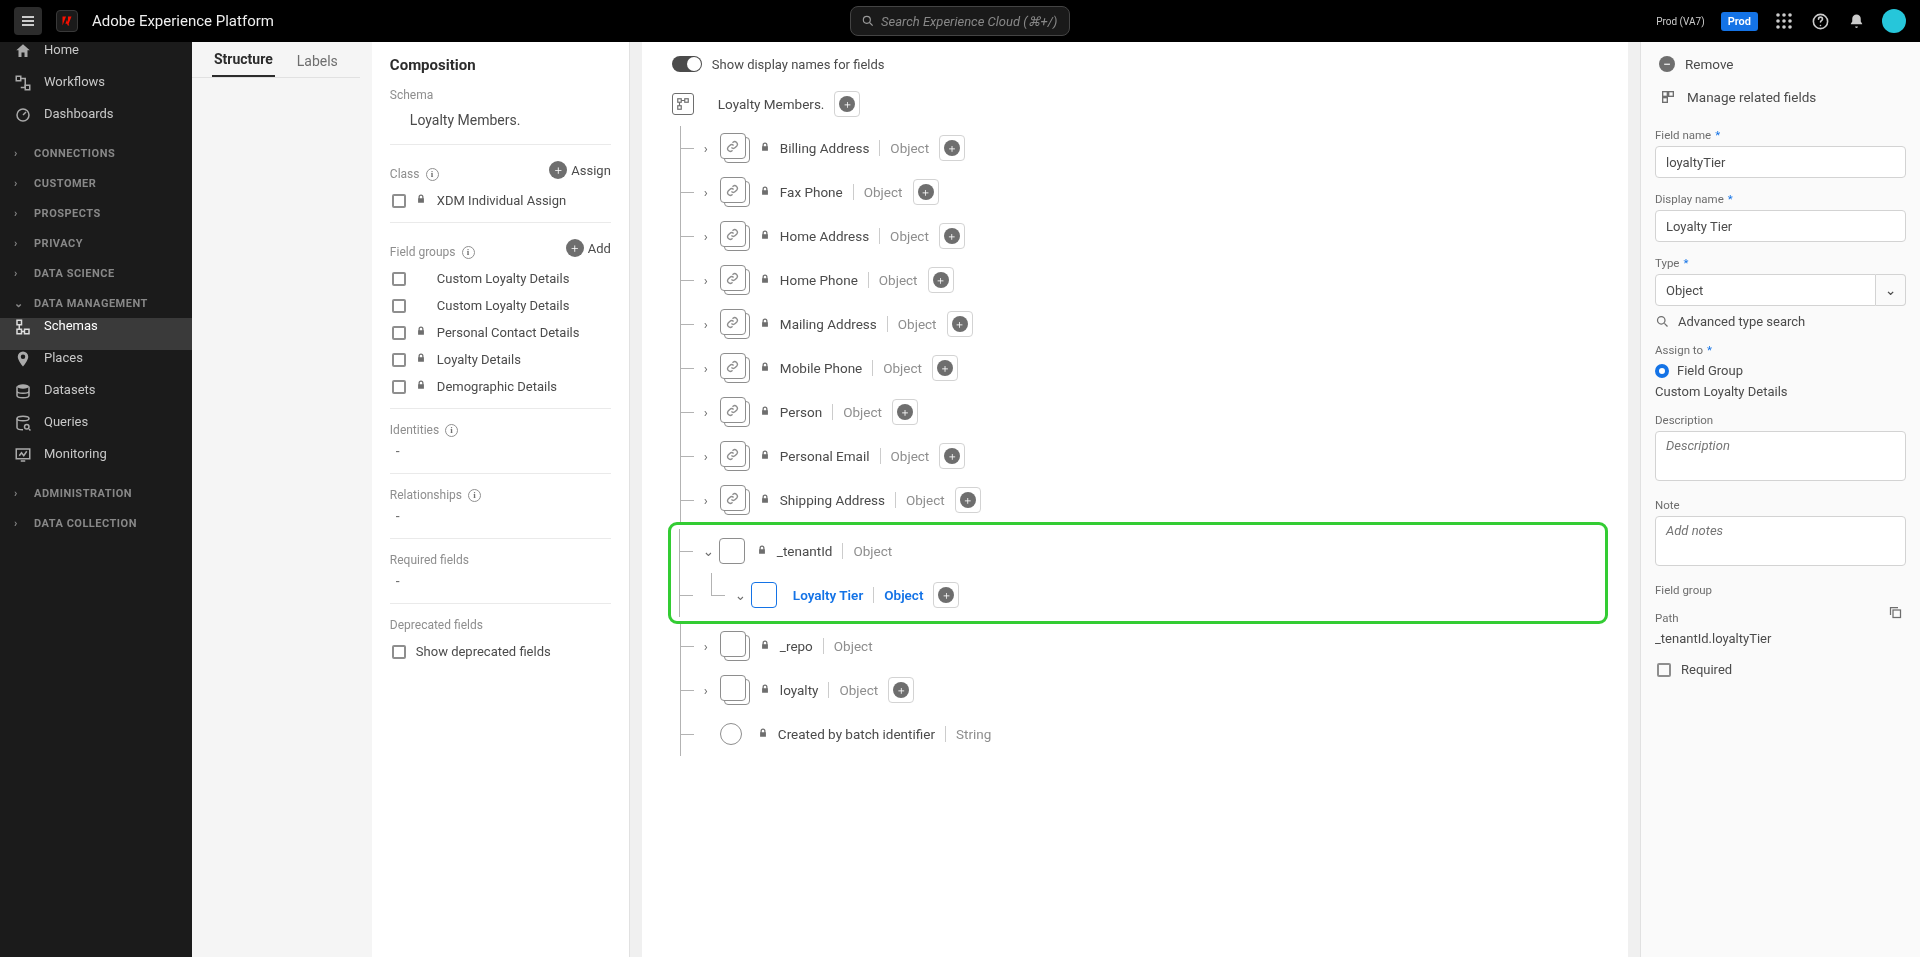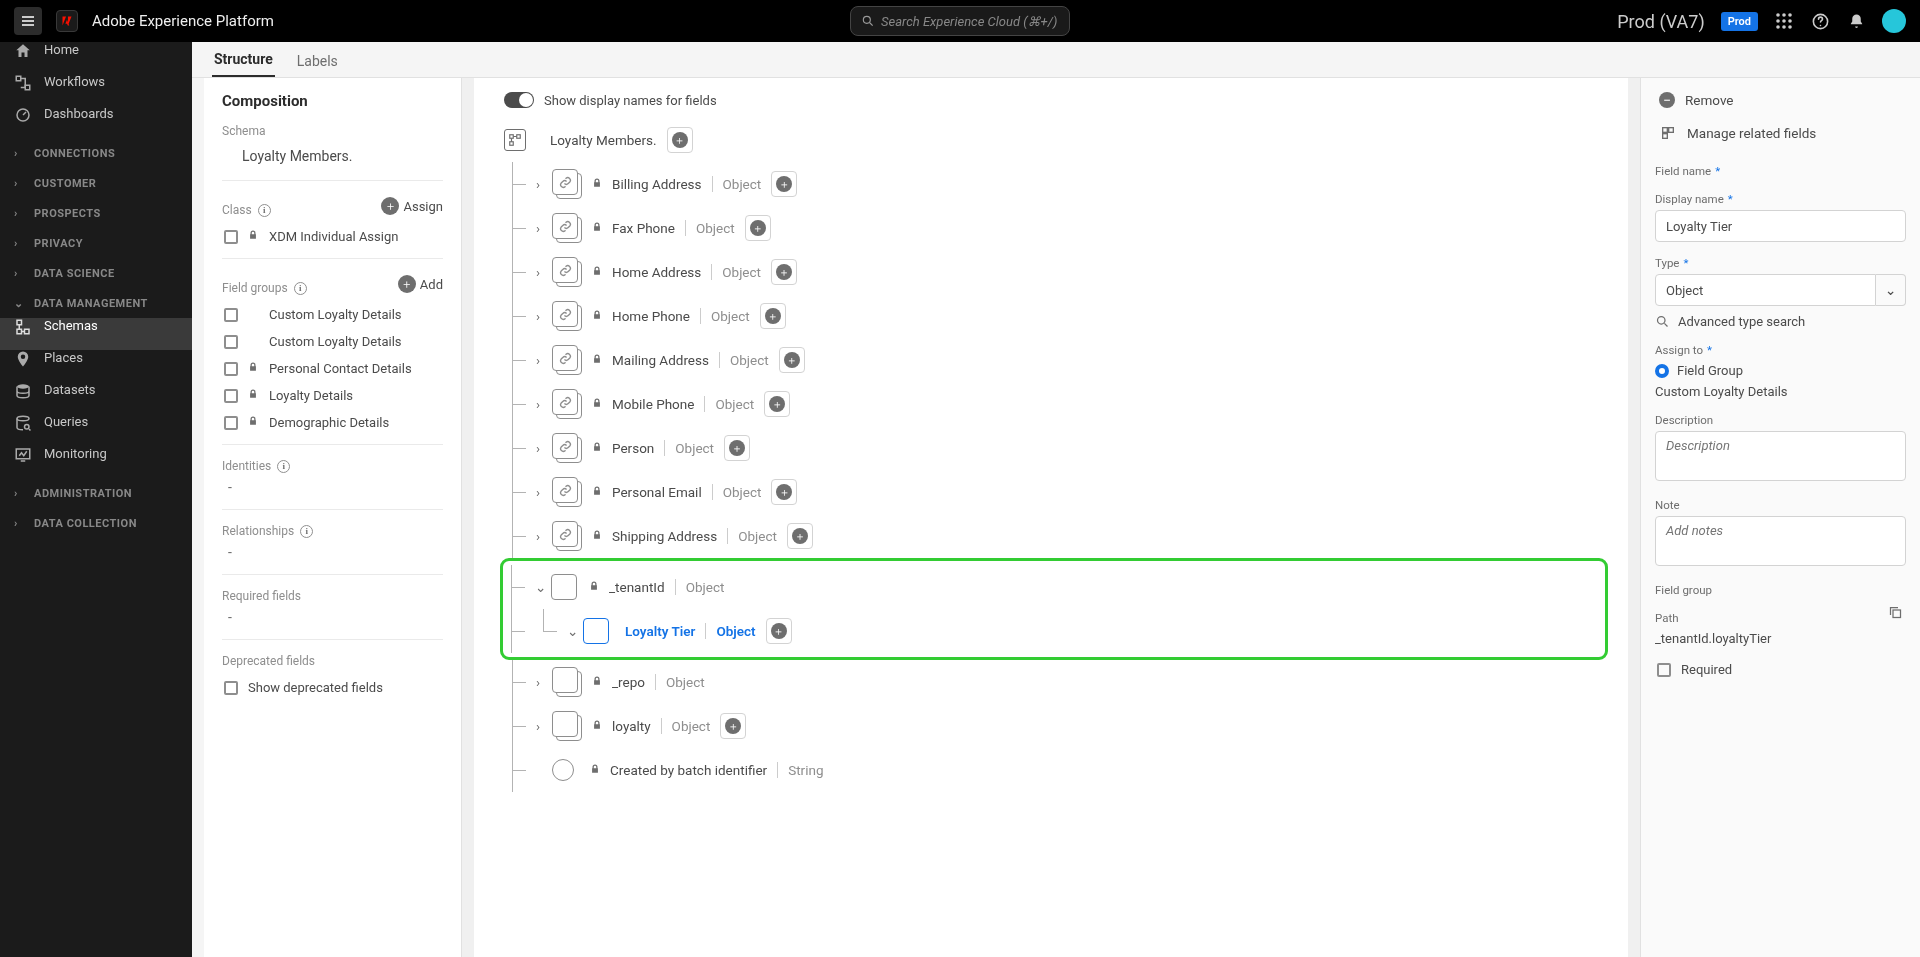--- a/index.html
+++ b/index.html
@@ -6,38 +6,38 @@
 body { background:#f5f5f5; color:#4b4b4b; font-size:14px; overflow:hidden; }
 
 
 .topbar { height:42px; background:#000; display:flex; align-items:center; padding:0 14px; color:#fff; gap:14px; }
 .hamburger { width:28px; height:28px; background:#2c2c2c; border-radius:4px; display:flex; align-items:center; justify-content:center; cursor:pointer; }
 .app-logo-box { width:22px; height:22px; border:1px solid #393939; border-radius:4px; display:flex; align-items:center; justify-content:center; background:#1a1a1a; }
 .app-name { font-size:15px; font-weight:400; color:#eee; }
 .search-bar { width:220px; height:30px; background:#1a1a1a; border:1px solid #444; border-radius:8px; display:flex; align-items:center; padding:0 10px; color:#888; font-style:italic; font-size:13px; margin-right:auto; position:absolute; left:50%; transform:translateX(-50%); }
 .search-bar svg { margin-right:6px; }
 .top-right { display:flex; align-items:center; gap:16px; margin-left:auto; }
-.env-label { font-size:18px; color:#ccc; }
+.env-label { font-size:10px; color:#ccc; }
 .env-badge { background:#1473e6; color:#fff; font-size:11px; padding:3px 7px; border-radius:3px; font-weight:600; }
 .top-icon { width:20px; height:20px; color:#ccc; cursor:pointer; display:flex; align-items:center; justify-content:center; }
 .avatar { width:24px; height:24px; border-radius:50%; background:#26c6da; }
 
 
 .shell { display:flex; height:calc(100vh - 42px); }
 
 
 .leftnav { width:192px; background:#1b1b1b; color:#c8c8c8; font-size:13px; overflow-y:auto; }
 .nav-item { display:flex; align-items:flex-start; height:32px; padding:0 14px; gap:12px; cursor:pointer; }
 .nav-item.active { background:#3a3a3a; color:#fff; }
 .nav-icon { width:18px; height:18px; flex-shrink:0; display:flex; align-items:center; justify-content:center; color:#aaa; }
 .nav-header { display:flex; align-items:center; height:30px; padding:0 14px; gap:6px; font-size:11px; font-weight:700; letter-spacing:.5px; color:#888; cursor:pointer; }
 .nav-chev { width:14px; color:#888; }
 
 
-.main { flex:1; background:#f5f5f5; display:flex; flex-direction:column; overflow:hidden; }
+.main { flex:1; background:#f5f5f5; display:flex; flex-direction:row; overflow:hidden; }
 .tabs { height:36px; display:flex; align-items:flex-end; padding:0 20px; border-bottom:1px solid #e1e1e1; background:#f5f5f5; gap:20px; }
 .tab { padding:8px 2px; font-size:14px; color:#6e6e6e; cursor:pointer; }
 .tab.active { color:#2c2c2c; border-bottom:2px solid #2c2c2c; font-weight:700; }
 
 .workarea { flex:1; display:flex; overflow:hidden;margin-left:12px; }
 
 
 .compo { width:258px; background:#fff; border-right:1px solid #e1e1e1; padding:14px 18px; overflow-y:auto; }
 .compo h3 { font-size:15px; font-weight:700; color:#2c2c2c; margin-bottom:14px; }
 .section-label { font-size:12px; color:#8e8e8e; margin:14px 0 6px; display:flex; align-items:center; gap:6px; }
@@ -679,20 +679,21 @@
                 <svg width="16" height="16" viewBox="0 0 24 24" fill="none" stroke="#6e6e6e" stroke-width="2">
                   <rect x="4" y="4" width="7" height="7"></rect>
                   <rect x="13" y="4" width="7" height="7"></rect>
                   <rect x="4" y="13" width="7" height="7"></rect>
                 </svg>
               </span>
             <span>Manage related fields</span>
           </div>
 
           <div class="fld-label"><span>Field name</span><span class="req-star">*</span></div>
+          <input class="input" value="loyaltyTier" style="">
 
           <div class="fld-label"><span>Display name</span><span class="req-star">*</span></div>
           <input class="input" value="Loyalty Tier" style="">
 
           <div class="fld-label"><span>Type</span><span class="req-star">*</span></div>
           <div class="select-wrap">
             <div class="select">Object</div>
             <div class="select-arrow">⌄</div>
           </div>
           <div class="adv-search">

